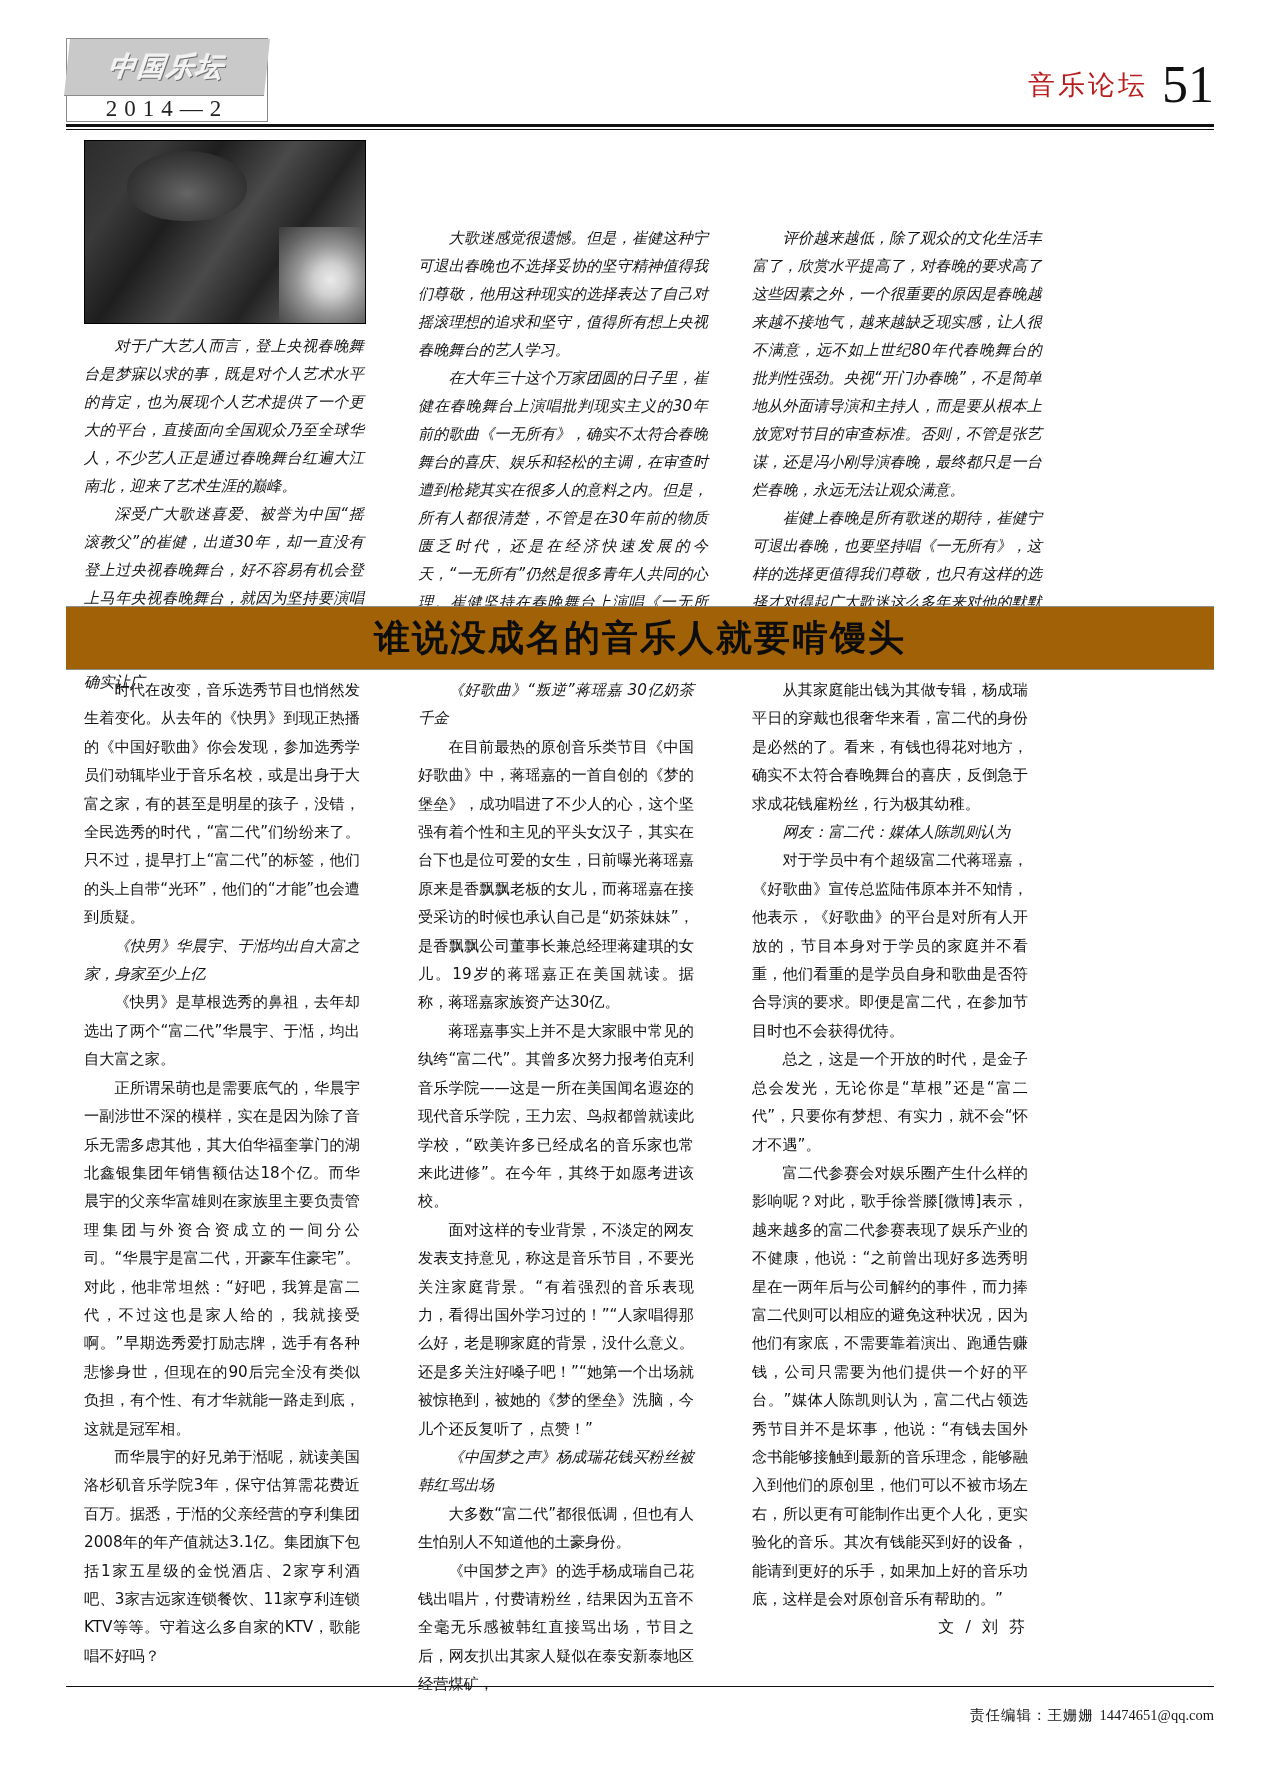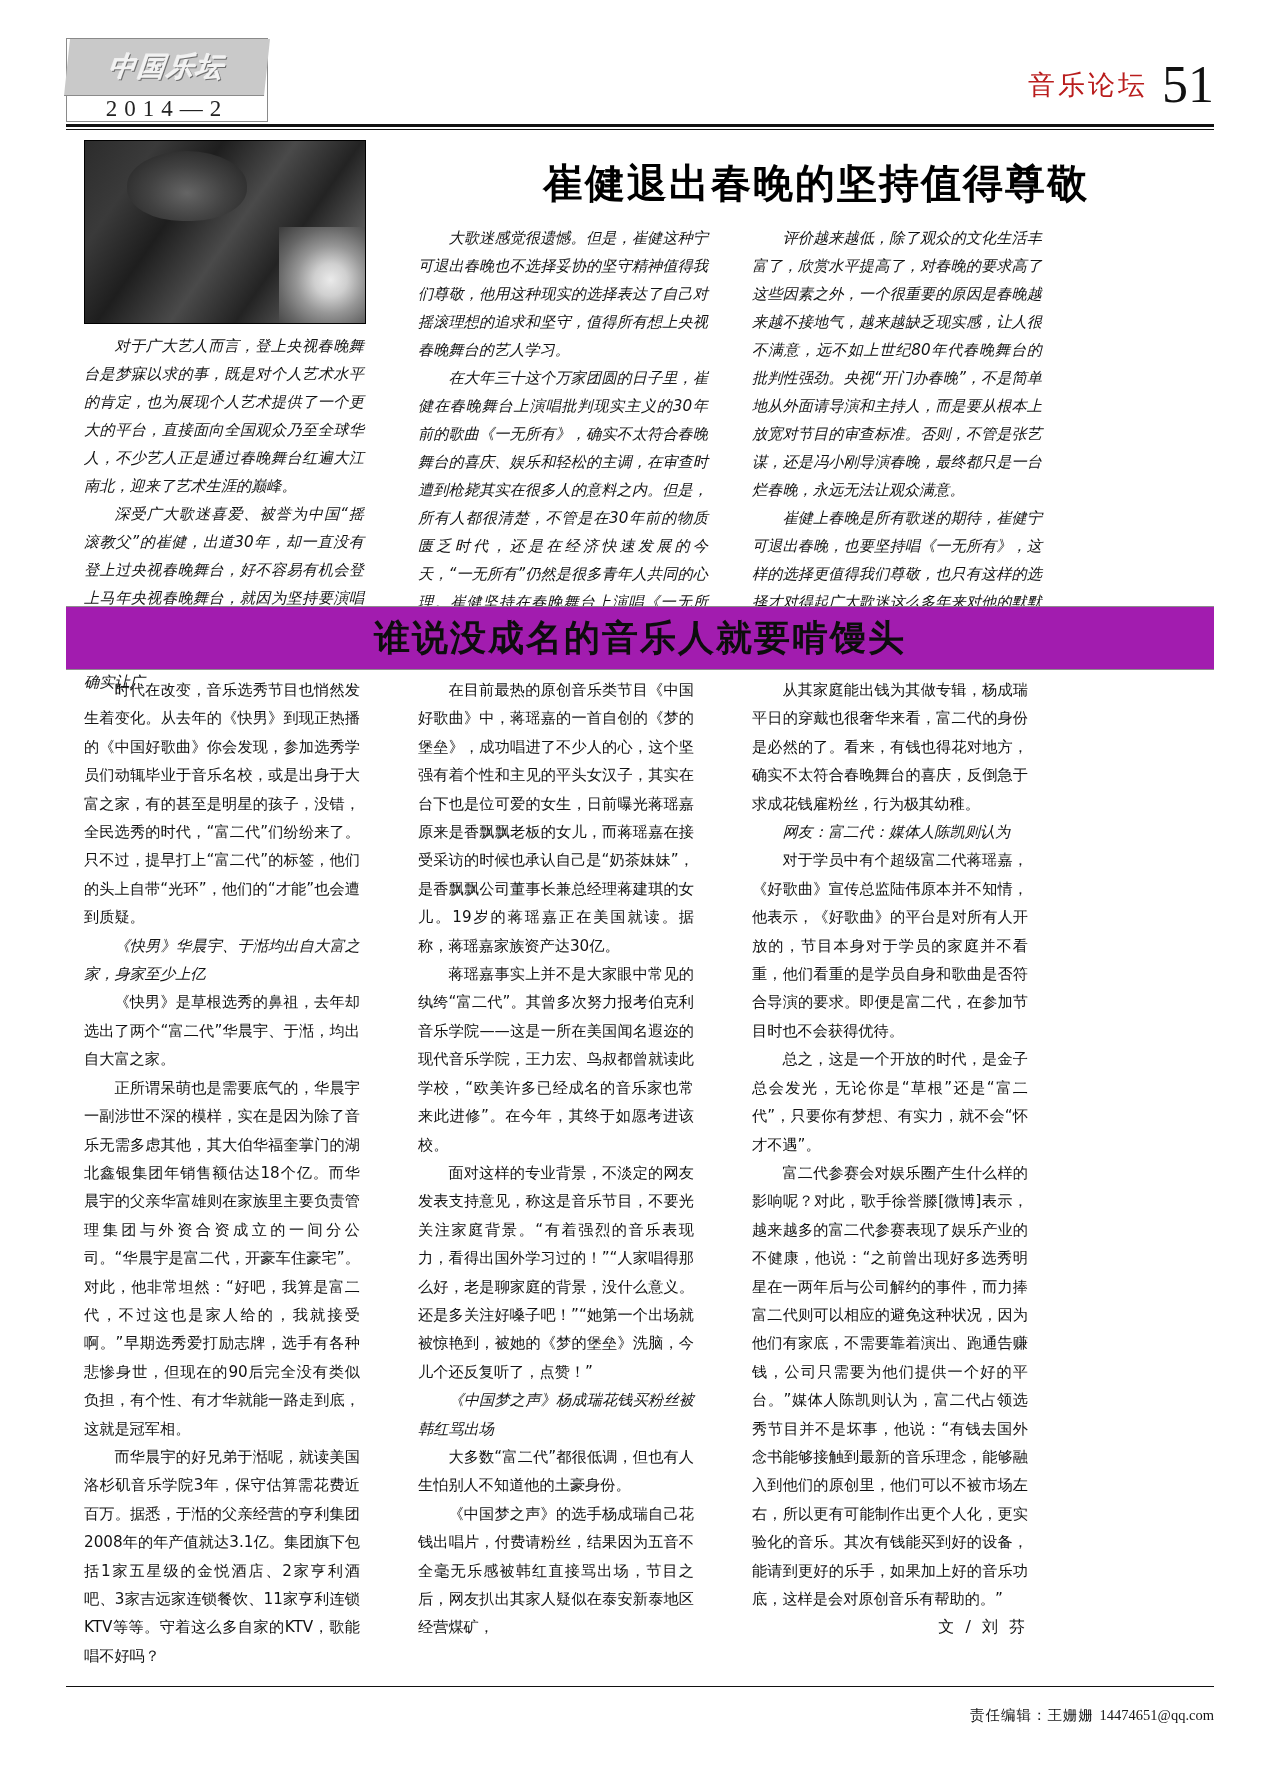--- a/index.html
+++ b/index.html
@@ -127,21 +127,21 @@
     font-size:16px;
     letter-spacing:3px;
     text-align:right;
     margin-top:10px;
     text-indent:0;
   }
 
   
   .art2-band{
     position:absolute;left:66px;top:606px;right:66px;height:62px;
-    background:#a21caf;
+    background:#a16207;
     border-top:1px solid #8d8d8d;
     border-bottom:1px solid #8d8d8d;
     display:flex;align-items:center;justify-content:center;
   }
   .art2-title{
     font-family:"DejaVu Serif",serif;
     font-weight:bold;
     font-size:36px;
     letter-spacing:2px;
     color:#0d0d0d;
@@ -196,21 +196,20 @@
     <div class="header-section">音乐论坛</div>
     <div class="header-pageno">51</div>
   </div>
   <div class="header-rule"></div>
   <div class="header-rule2"></div>
 
   <div class="art1">
 
     <div class="photo"></div>
 
-    <div class="art1-title">崔健退出春晚的坚持值得尊敬</div>
 
     <div class="col a1c1">
       <p>对于广大艺人而言，登上央视春晚舞台是梦寐以求的事，既是对个人艺术水平的肯定，也为展现个人艺术提供了一个更大的平台，直接面向全国观众乃至全球华人，不少艺人正是通过春晚舞台红遍大江南北，迎来了艺术生涯的巅峰。</p>
       <p>深受广大歌迷喜爱、被誉为中国“摇滚教父”的崔健，出道30年，却一直没有登上过央视春晚舞台，好不容易有机会登上马年央视春晚舞台，就因为坚持要演唱自己的成名曲《一无所有》，而不愿意向春晚妥协演唱《花房姑娘》而退出春晚，确实让广</p>
     </div>
 
     <div class="col a1c2">
       <p>大歌迷感觉很遗憾。但是，崔健这种宁可退出春晚也不选择妥协的坚守精神值得我们尊敬，他用这种现实的选择表达了自己对摇滚理想的追求和坚守，值得所有想上央视春晚舞台的艺人学习。</p>
       <p>在大年三十这个万家团圆的日子里，崔健在春晚舞台上演唱批判现实主义的30年前的歌曲《一无所有》，确实不太符合春晚舞台的喜庆、娱乐和轻松的主调，在审查时遭到枪毙其实在很多人的意料之内。但是，所有人都很清楚，不管是在30年前的物质匮乏时代，还是在经济快速发展的今天，“一无所有”仍然是很多青年人共同的心理。崔健坚持在春晚舞台上演唱《一无所有》，就是要唱出广大青年人的心声。春晚</p>
     </div>
@@ -230,20 +229,21 @@
 
     <div class="a2col a2c1">
       <p>时代在改变，音乐选秀节目也悄然发生着变化。从去年的《快男》到现正热播的《中国好歌曲》你会发现，参加选秀学员们动辄毕业于音乐名校，或是出身于大富之家，有的甚至是明星的孩子，没错，全民选秀的时代，“富二代”们纷纷来了。只不过，提早打上“富二代”的标签，他们的头上自带“光环”，他们的“才能”也会遭到质疑。</p>
       <p class="sub">《快男》华晨宇、于湉均出自大富之家，身家至少上亿</p>
       <p>《快男》是草根选秀的鼻祖，去年却选出了两个“富二代”华晨宇、于湉，均出自大富之家。</p>
       <p>正所谓呆萌也是需要底气的，华晨宇一副涉世不深的模样，实在是因为除了音乐无需多虑其他，其大伯华福奎掌门的湖北鑫银集团年销售额估达18个亿。而华晨宇的父亲华富雄则在家族里主要负责管理集团与外资合资成立的一间分公司。“华晨宇是富二代，开豪车住豪宅”。对此，他非常坦然：“好吧，我算是富二代，不过这也是家人给的，我就接受啊。”早期选秀爱打励志牌，选手有各种悲惨身世，但现在的90后完全没有类似负担，有个性、有才华就能一路走到底，这就是冠军相。</p>
       <p>而华晨宇的好兄弟于湉呢，就读美国洛杉矶音乐学院3年，保守估算需花费近百万。据悉，于湉的父亲经营的亨利集团2008年的年产值就达3.1亿。集团旗下包括1家五星级的金悦酒店、2家亨利酒吧、3家吉远家连锁餐饮、11家亨利连锁KTV等等。守着这么多自家的KTV，歌能唱不好吗？</p>
     </div>
 
     <div class="a2col a2c2">
+      <p class="sub">《好歌曲》“叛逆”蒋瑶嘉 30亿奶茶千金</p>
       <p>在目前最热的原创音乐类节目《中国好歌曲》中，蒋瑶嘉的一首自创的《梦的堡垒》，成功唱进了不少人的心，这个坚强有着个性和主见的平头女汉子，其实在台下也是位可爱的女生，日前曝光蒋瑶嘉原来是香飘飘老板的女儿，而蒋瑶嘉在接受采访的时候也承认自己是“奶茶妹妹”，是香飘飘公司董事长兼总经理蒋建琪的女儿。19岁的蒋瑶嘉正在美国就读。据称，蒋瑶嘉家族资产达30亿。</p>
       <p>蒋瑶嘉事实上并不是大家眼中常见的纨绔“富二代”。其曾多次努力报考伯克利音乐学院——这是一所在美国闻名遐迩的现代音乐学院，王力宏、鸟叔都曾就读此学校，“欧美许多已经成名的音乐家也常来此进修”。在今年，其终于如愿考进该校。</p>
       <p>面对这样的专业背景，不淡定的网友发表支持意见，称这是音乐节目，不要光关注家庭背景。“有着强烈的音乐表现力，看得出国外学习过的！”“人家唱得那么好，老是聊家庭的背景，没什么意义。还是多关注好嗓子吧！”“她第一个出场就被惊艳到，被她的《梦的堡垒》洗脑，今儿个还反复听了，点赞！”</p>
       <p class="sub">《中国梦之声》杨成瑞花钱买粉丝被韩红骂出场</p>
       <p>大多数“富二代”都很低调，但也有人生怕别人不知道他的土豪身份。</p>
       <p>《中国梦之声》的选手杨成瑞自己花钱出唱片，付费请粉丝，结果因为五音不全毫无乐感被韩红直接骂出场，节目之后，网友扒出其家人疑似在泰安新泰地区经营煤矿，</p>
     </div>
 
     <div class="a2col a2c3">
       <p>从其家庭能出钱为其做专辑，杨成瑞平日的穿戴也很奢华来看，富二代的身份是必然的了。看来，有钱也得花对地方，确实不太符合春晚舞台的喜庆，反倒急于求成花钱雇粉丝，行为极其幼稚。</p>

